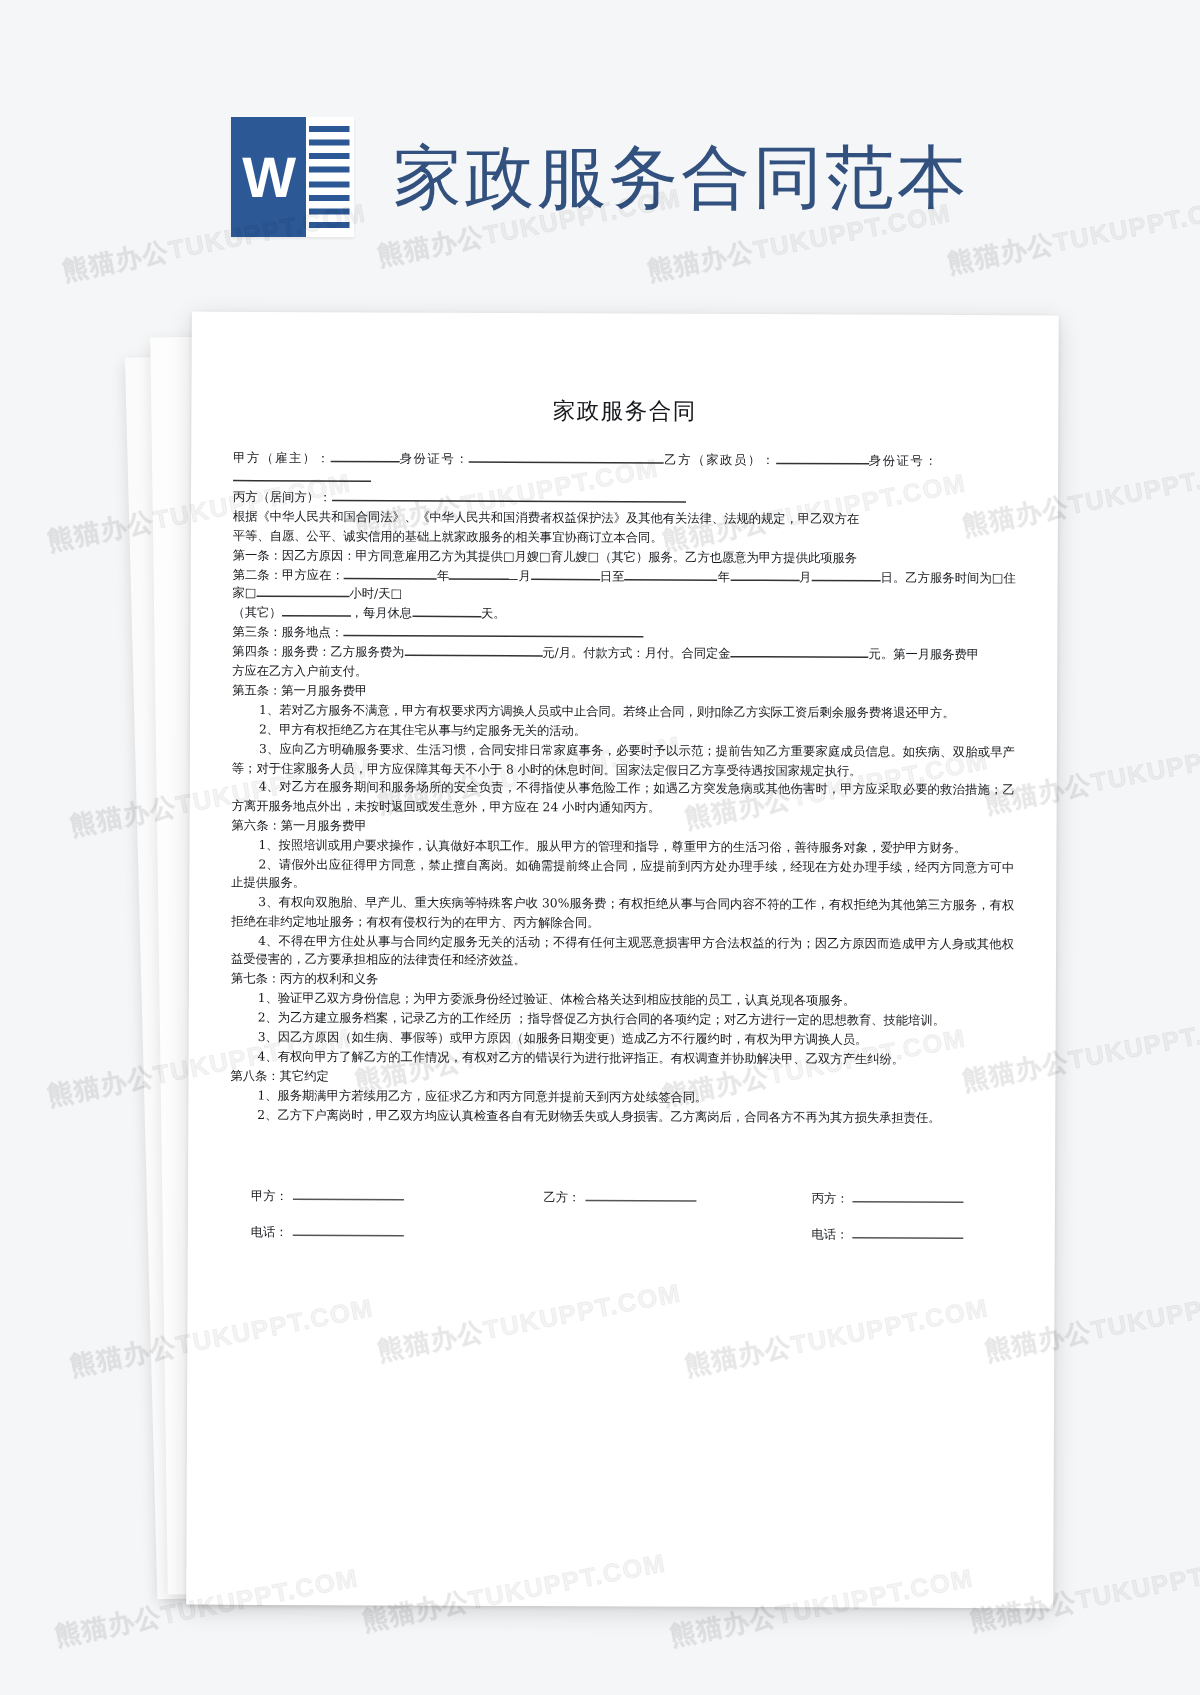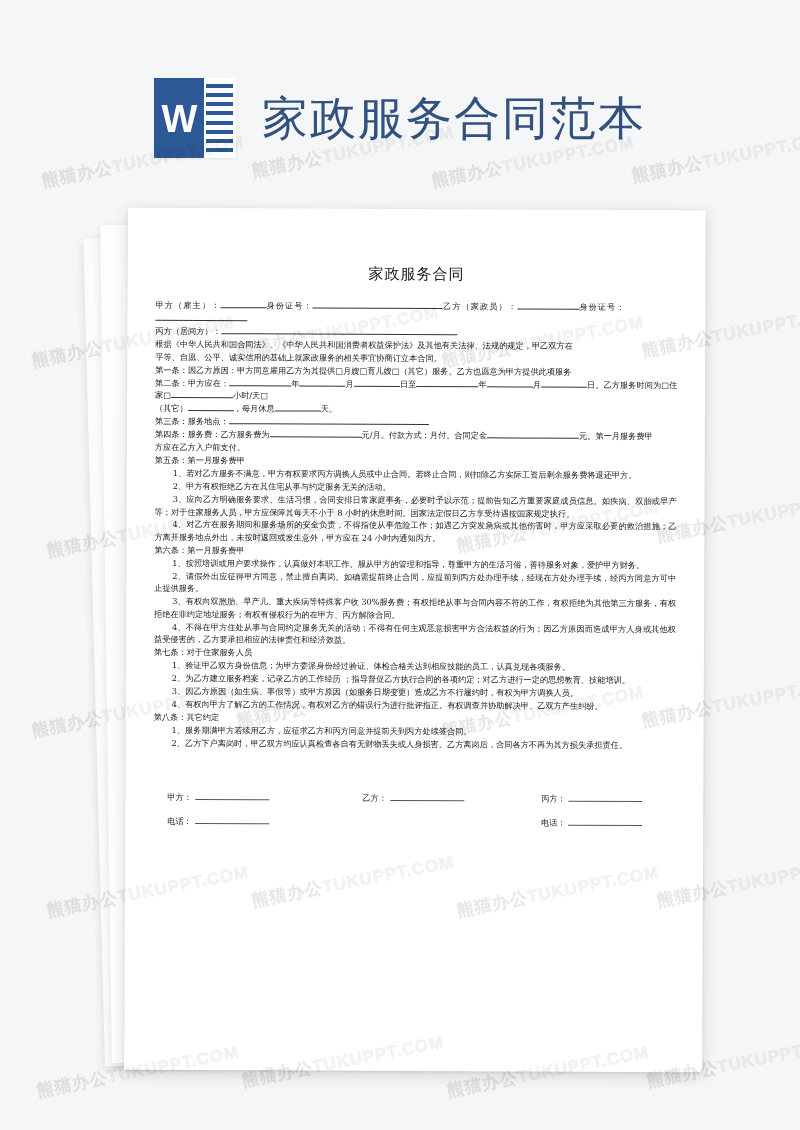--- a/index.html
+++ b/index.html
@@ -285,21 +285,21 @@
 
         <p>
           <span class="bold">第六条：</span><span class="bold">第一月服务费甲</span>
         </p>
         <p class="p-indent">1、按照培训或用户要求操作，认真做好本职工作。服从甲方的管理和指导，尊重甲方的生活习俗，善待服务对象，爱护甲方财务。</p>
         <p class="p-indent">2、请假外出应征得甲方同意，禁止擅自离岗。如确需提前终止合同，应提前到丙方处办理手续，经现在方处办理手续，经丙方同意方可中止提供服务。</p>
         <p class="p-indent">3、有权向双胞胎、早产儿、重大疾病等特殊客户收 30%服务费；有权拒绝从事与合同内容不符的工作，有权拒绝为其他第三方服务，有权拒绝在非约定地址服务；有权有侵权行为的在甲方、丙方解除合同。</p>
         <p class="p-indent">4、不得在甲方住处从事与合同约定服务无关的活动；不得有任何主观恶意损害甲方合法权益的行为；因乙方原因而造成甲方人身或其他权益受侵害的，乙方要承担相应的法律责任和经济效益。</p>
 
         <p>
-          <span class="bold">第七条：</span><span class="bold">对于住家服务人员</span>
+          <span class="bold">第七条：</span><span class="bold">丙方的权利和义务</span>
         </p>
         <p class="p-indent">1、验证甲乙双方身份信息；为甲方委派身份经过验证、体检合格关达到相应技能的员工，认真兑现各项服务。</p>
         <p class="p-indent">2、为乙方建立服务档案，记录乙方的工作经历 ；指导督促乙方执行合同的各项约定；对乙方进行一定的思想教育、技能培训。</p>
         <p class="p-indent">3、因乙方原因（如生病、事假等）或甲方原因（如服务日期变更）造成乙方不行履约时，有权为甲方调换人员。</p>
         <p class="p-indent">4、有权向甲方了解乙方的工作情况，有权对乙方的错误行为进行批评指正。有权调查并协助解决甲、乙双方产生纠纷。</p>
 
         <p>
           <span class="bold">第八条：</span><span class="bold">其它约定</span>
         </p>
         <p class="p-indent">1、服务期满甲方若续用乙方，应征求乙方和丙方同意并提前天到丙方处续签合同。</p>

